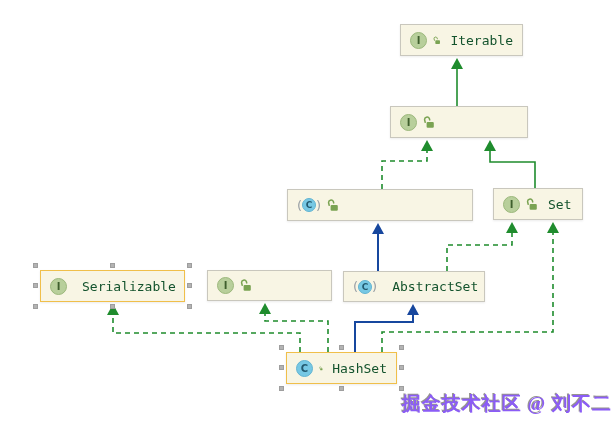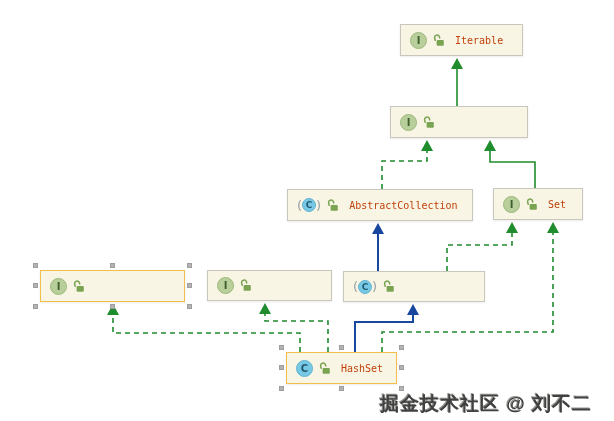--- a/index.html
+++ b/index.html
@@ -3,34 +3,34 @@
 <meta charset="utf-8">
 <style>
   html,body{margin:0;padding:0;background:#ffffff;}
   #canvas{position:relative;width:614px;height:421px;background:#ffffff;overflow:hidden;
           font-family:"DejaVu Sans Mono","Liberation Mono",monospace;}
   #edge-layer{position:absolute;left:0;top:0;width:614px;height:421px;}
   .node{position:absolute;box-sizing:border-box;display:flex;align-items:center;
         padding:0 9px;background:#f8f5e4;border:1px solid #c9c7bd;
         box-shadow:0 1px 2px rgba(0,0,0,0.08);cursor:default;}
   .node.selected{border:1.5px solid #f0bf4a;}
-  .node .label{margin-left:9px;font-size:10px;color:#c2410c;white-space:nowrap;}
+  .node .label{margin-left:9px;font-size:13px;color:#14532d;white-space:nowrap;}
   .icon-wrap{display:flex;align-items:center;}
   .circ{display:inline-flex;align-items:center;justify-content:center;
         width:15px;height:15px;border-radius:50%;font-size:10px;font-weight:bold;
         font-family:"DejaVu Sans",sans-serif;}
   .circ.iface{background:#b8cf9b;border:1px solid #9cb87c;color:#3f5f2d;}
   .circ.cls{background:#77c8e4;border:1px solid #62b4d2;color:#235a70;}
   .abstract .circ{width:12px;height:12px;font-size:9px;}
   .paren{color:#9aa0a6;font-size:13px;font-family:"DejaVu Sans",sans-serif;line-height:1;}
   .lock{margin-left:6px;}
   .handle{position:absolute;width:5px;height:5px;background:#b3b3b3;border:1px solid #9e9e9e;box-sizing:border-box;}
-  #watermark{position:absolute;right:22px;bottom:4px;font-size:19px;font-weight:bold;
-             letter-spacing:1px;font-family:Liberation Sans, sans-serif;
-             color:#404040;text-shadow:-1px -1px 0 #96948f,1.5px 1.5px 1px #ffffff;
+  #watermark{position:absolute;right:2px;bottom:4px;font-size:19px;font-weight:bold;
+             letter-spacing:1px;font-family:Liberation Serif, serif;
+             color:#8b5cf6;text-shadow:-1px -1px 0 #96948f,1.5px 1.5px 1px #ffffff;
              white-space:nowrap;}
 </style>
 </head>
 <body>
 
 <div id="canvas">
   <svg id="edge-layer" width="614" height="421" viewBox="0 0 614 421" xmlns="http://www.w3.org/2000/svg">
       <g>
         <polyline points="457,106 457,68" fill="none" stroke="#1f8c2d" stroke-width="1.6"></polyline>
         <polygon points="457,58 451,69 463,69" fill="#1f8c2d"></polygon>
@@ -91,40 +91,40 @@
       <div class="node abstract" style="left: 287px; top: 189px; width: 186px; height: 32px;">
         <span class="icon-wrap">
           <span class="paren">(</span>
           <span class="circ cls">C</span>
           <span class="paren">)</span>
         </span>
         <svg class="lock" width="13" height="13" viewBox="0 0 13 13">
           <path d="M2.2 6.2 L1.6 3.8 A2.5 2.5 0 0 1 6.3 2.4 L6.7 3.9" fill="none" stroke="#7aa352" stroke-width="1.5" stroke-linecap="round"></path>
           <rect x="3.6" y="6" width="7.2" height="5.8" rx="1.1" fill="#7aa352"></rect>
         </svg>
-        <span class="label">AbstractCollection</span>
       </div>
       <div class="node" style="left: 493px; top: 188px; width: 90px; height: 32px;">
         <span class="icon-wrap">
           <span class="circ iface">I</span>
         </span>
         <svg class="lock" width="13" height="13" viewBox="0 0 13 13">
           <path d="M2.2 6.2 L1.6 3.8 A2.5 2.5 0 0 1 6.3 2.4 L6.7 3.9" fill="none" stroke="#7aa352" stroke-width="1.5" stroke-linecap="round"></path>
           <rect x="3.6" y="6" width="7.2" height="5.8" rx="1.1" fill="#7aa352"></rect>
         </svg>
         <span class="label">Set</span>
       </div>
       <div class="node selected" style="left: 40px; top: 270px; width: 145px; height: 32px;">
         <span class="icon-wrap">
           <span class="circ iface">I</span>
         </span>
         <svg class="lock" width="13" height="13" viewBox="0 0 13 13">
           <path d="M2.2 6.2 L1.6 3.8 A2.5 2.5 0 0 1 6.3 2.4 L6.7 3.9" fill="none" stroke="#7aa352" stroke-width="1.5" stroke-linecap="round"></path>
           <rect x="3.6" y="6" width="7.2" height="5.8" rx="1.1" fill="#7aa352"></rect>
         </svg>
+        <span class="label">Serializable</span>
       </div>
       <div class="handle" style="left: 33px; top: 263px;"></div>
       <div class="handle" style="left: 33px; top: 283px;"></div>
       <div class="handle" style="left: 33px; top: 304px;"></div>
       <div class="handle" style="left: 109.5px; top: 263px;"></div>
       <div class="handle" style="left: 109.5px; top: 304px;"></div>
       <div class="handle" style="left: 187px; top: 263px;"></div>
       <div class="handle" style="left: 187px; top: 283px;"></div>
       <div class="handle" style="left: 187px; top: 304px;"></div>
       <div class="node" style="left: 207px; top: 270px; width: 125px; height: 31px;">
@@ -139,20 +139,21 @@
       <div class="node abstract" style="left: 343px; top: 271px; width: 142px; height: 31px;">
         <span class="icon-wrap">
           <span class="paren">(</span>
           <span class="circ cls">C</span>
           <span class="paren">)</span>
         </span>
         <svg class="lock" width="13" height="13" viewBox="0 0 13 13">
           <path d="M2.2 6.2 L1.6 3.8 A2.5 2.5 0 0 1 6.3 2.4 L6.7 3.9" fill="none" stroke="#7aa352" stroke-width="1.5" stroke-linecap="round"></path>
           <rect x="3.6" y="6" width="7.2" height="5.8" rx="1.1" fill="#7aa352"></rect>
         </svg>
+        <span class="label">AbstractSet</span>
       </div>
       <div class="node selected" style="left: 286px; top: 352px; width: 111px; height: 32px;">
         <span class="icon-wrap">
           <span class="circ cls">C</span>
         </span>
         <svg class="lock" width="13" height="13" viewBox="0 0 13 13">
           <path d="M2.2 6.2 L1.6 3.8 A2.5 2.5 0 0 1 6.3 2.4 L6.7 3.9" fill="none" stroke="#7aa352" stroke-width="1.5" stroke-linecap="round"></path>
           <rect x="3.6" y="6" width="7.2" height="5.8" rx="1.1" fill="#7aa352"></rect>
         </svg>
         <span class="label">HashSet</span>

